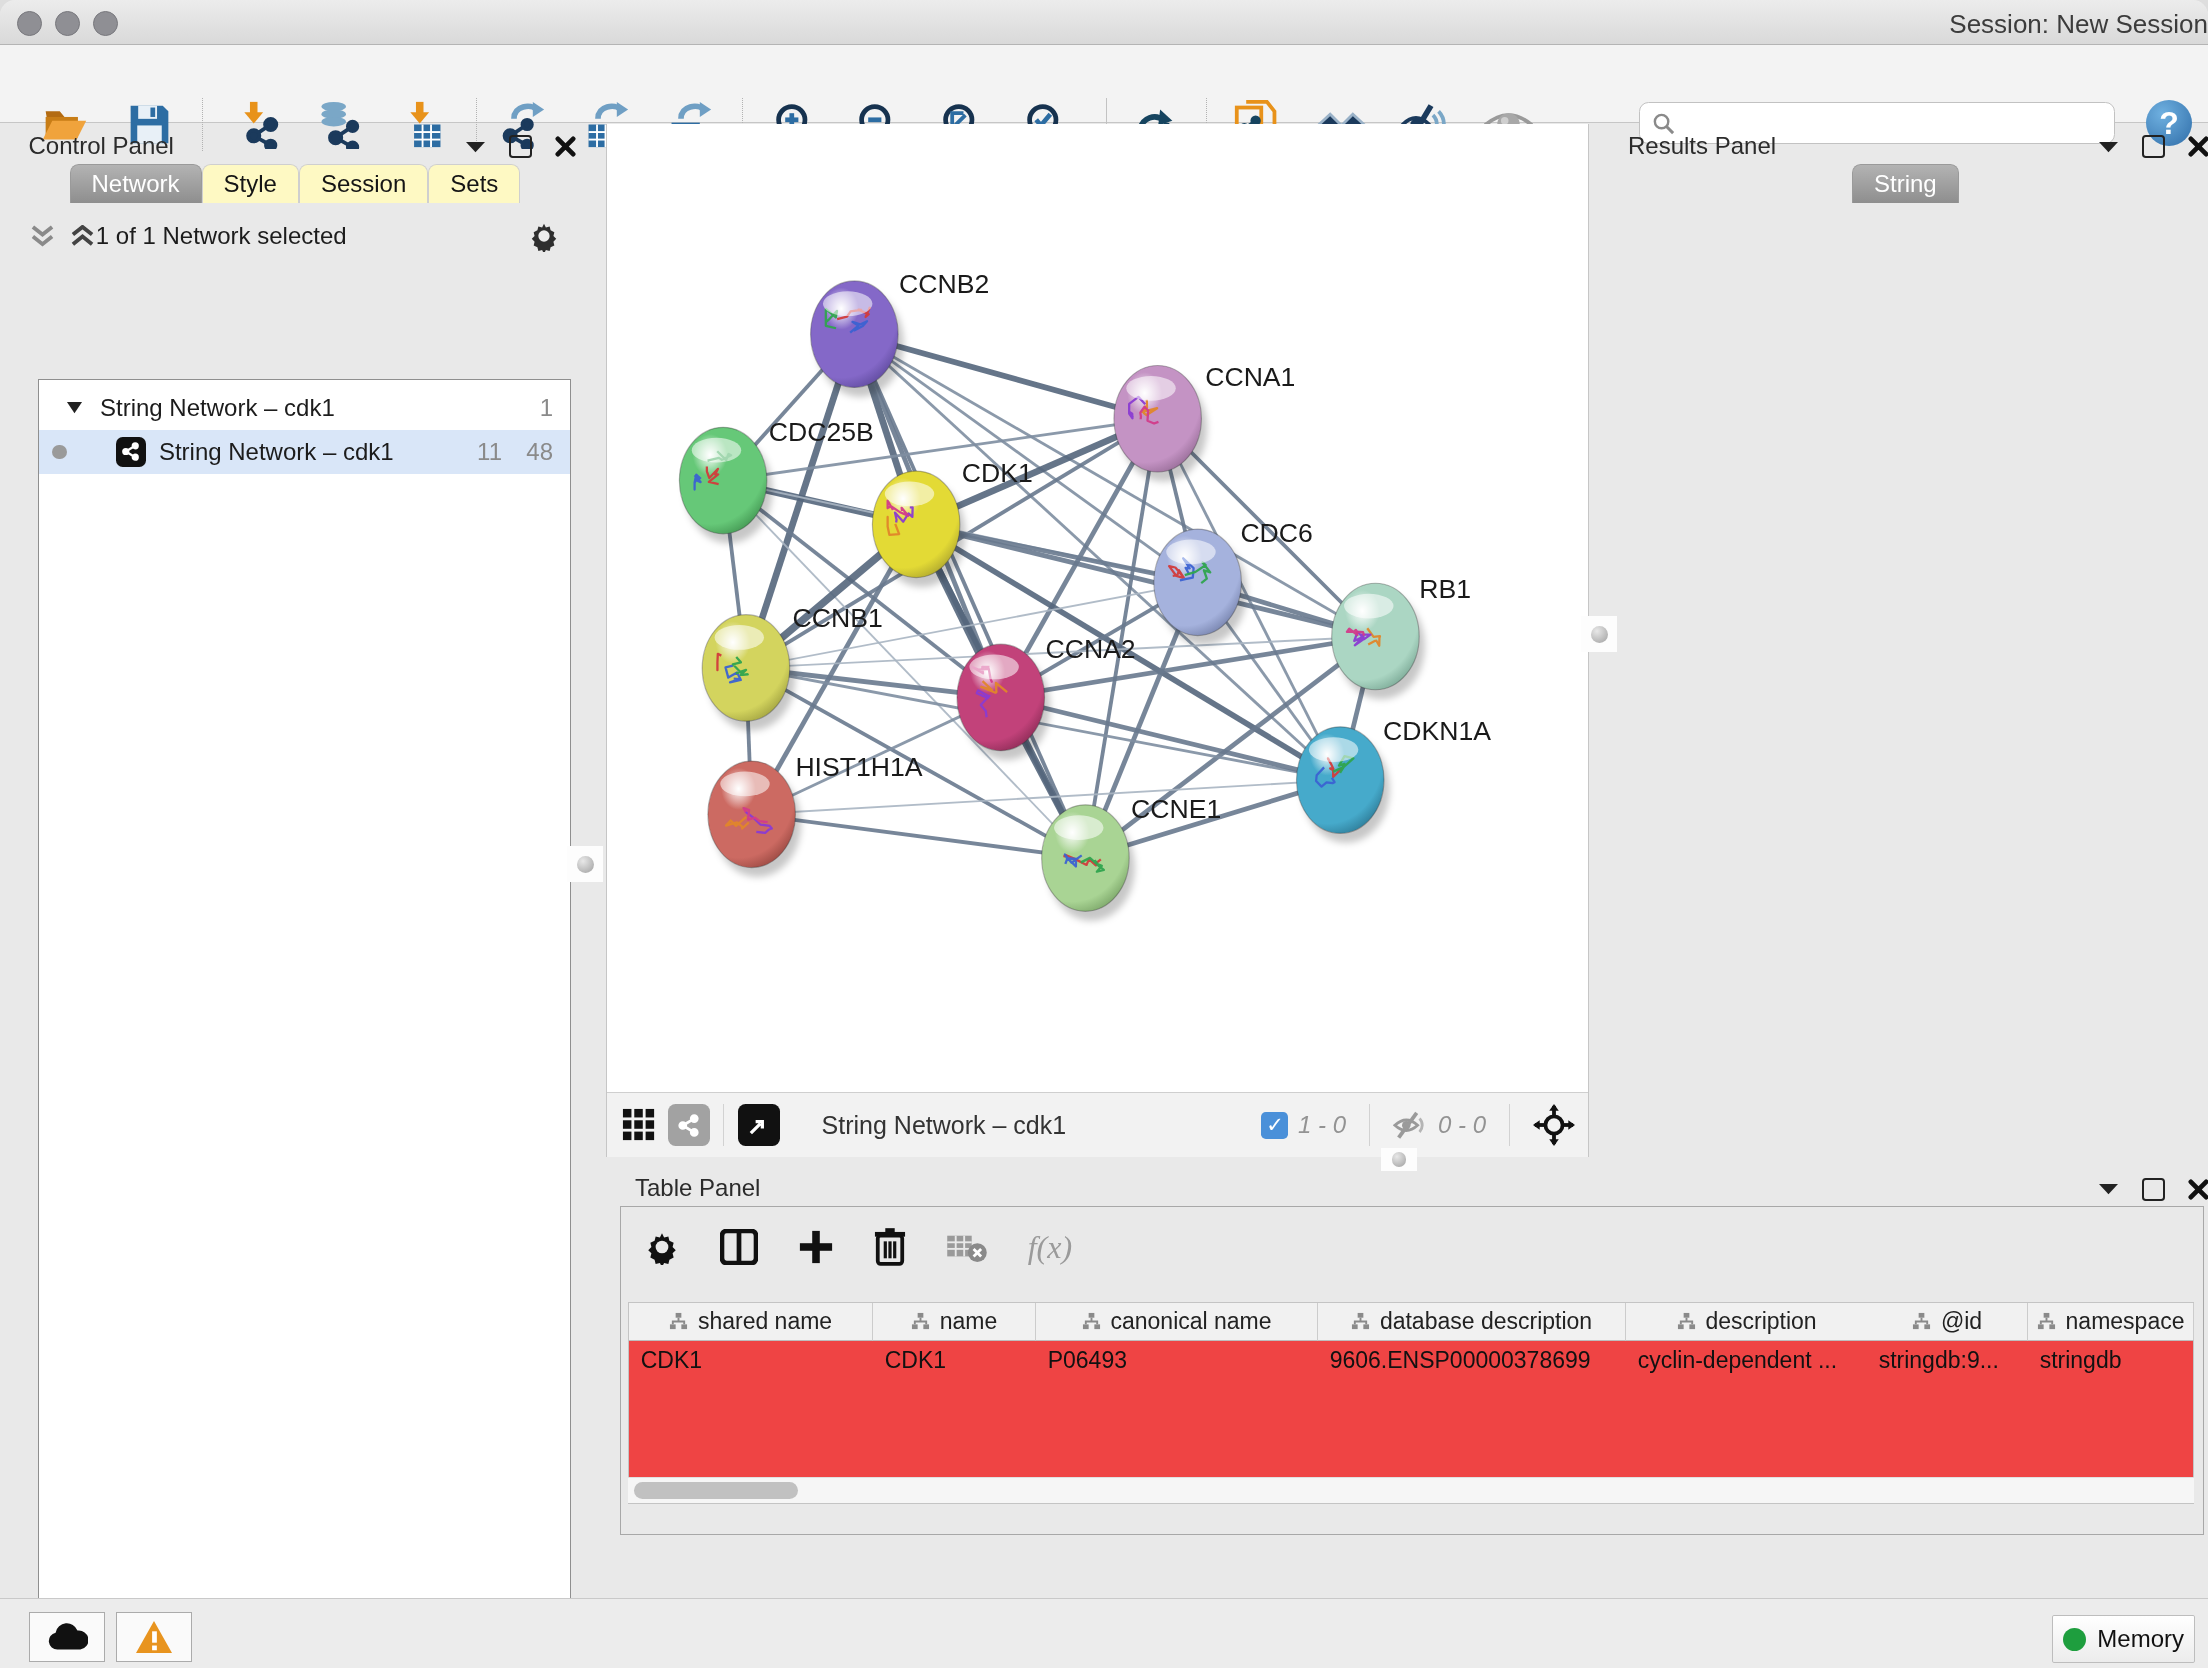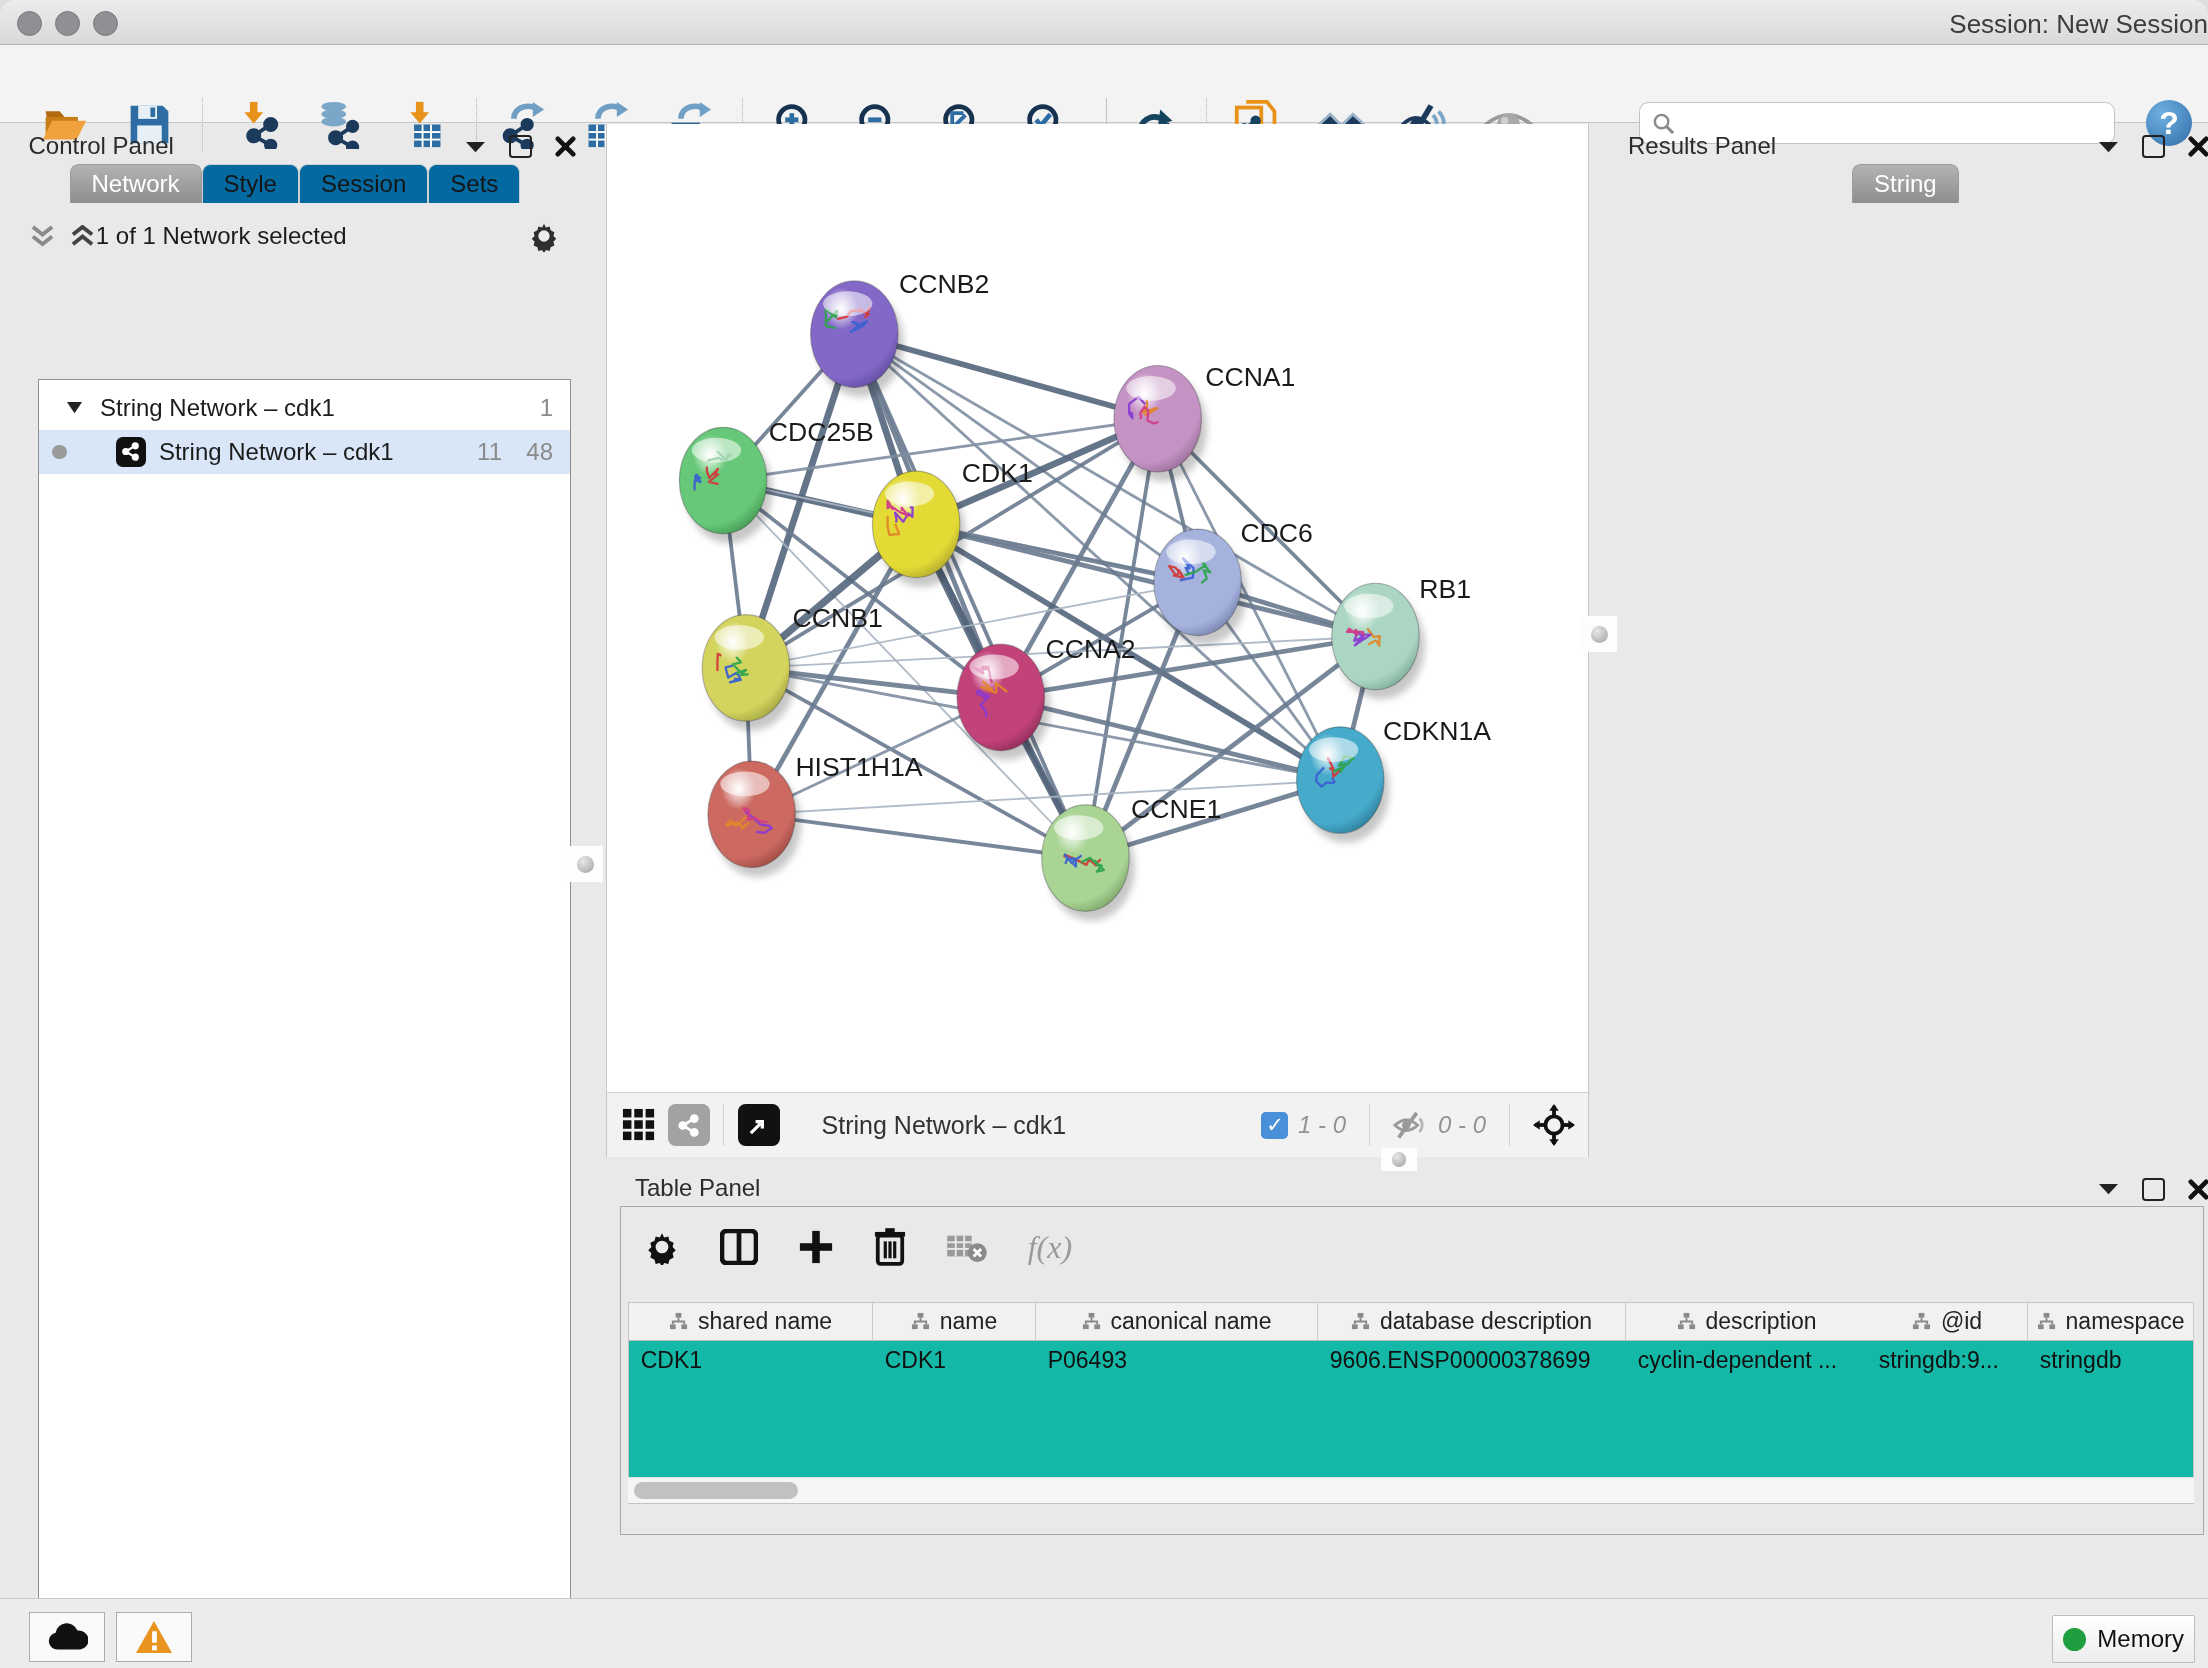--- a/index.html
+++ b/index.html
@@ -18,41 +18,41 @@
   .tbsep{position:absolute;top:53px;height:53px;width:0;border-left:1.9px dotted #b2b2b2;}
   #search-box{position:absolute;left:1639px;top:57px;width:476px;height:42px;background:#fff;
               border:1px solid #c2c2c2;border-radius:9.5px;display:flex;align-items:center;padding-left:11.4px;box-sizing:border-box;}
   #search-input{border:none;outline:none;font-size:23px;flex:1;background:transparent;font-family:inherit;}
   #help-btn{position:absolute;left:2146px;top:55px;width:46px;height:46px;border-radius:50%;
             background:radial-gradient(circle at 35% 30%,#6fb0e0,#2f6da8);color:#fff;font-size:32px;font-weight:bold;
             display:flex;align-items:center;justify-content:center;}
   
   .panel-title{font-size:24px;color:#2b2b2b;}
   .ph-icons{position:absolute;display:flex;gap:23px;align-items:center;}
-  .tab{display:inline-block;height:38px;line-height:38px;padding:0 21px;background:#0369a1;border:1px solid #cfcfcf;
+  .tab{display:inline-block;height:38px;line-height:38px;padding:0 21px;background:#fef9c3;border:1px solid #cfcfcf;
        border-bottom:none;border-radius:8.6px 8.6px 0 0;font-size:24px;color:#151515;text-align:center;}
   .tab.sel{background:linear-gradient(#b3b3b3,#8e8e8e);color:#fff;border-color:#9a9a9a;}
   .btn3d{background:linear-gradient(#ffffff,#ececec);border:1px solid #bdbdbd;border-radius:8.6px;
          font-size:24px;color:#111;display:flex;align-items:center;justify-content:center;}
   
   #cp-list{left:28.5px;top:255px;width:531px;height:1294px;background:#fff;border:1px solid #8f8f8f;}
   .cp-row{position:relative;height:44px;display:flex;align-items:center;font-size:24px;}
   .cp-row .cnt{position:absolute;color:#8a8a8a;}
   .share-badge{width:30px;height:30px;border-radius:6.7px;background:#111;display:flex;align-items:center;justify-content:center;}
   
   #net-panel{left:606px;top:124px;width:981px;height:1033px;background:#fff;border-left:1px solid #c6c6c6;border-right:1px solid #c6c6c6;}
   #net-toolbar{position:absolute;left:0;top:968px;width:100%;height:65px;background:#f2f2f2;border-top:1px solid #cfcfcf;
                display:flex;align-items:center;box-sizing:border-box;}
   .nt-badge{width:42px;height:42px;border-radius:7.6px;display:flex;align-items:center;justify-content:center;}
   .nt-sep{width:1px;height:42px;background:#d2d2d2;margin:0 13.3px;}
   .gray-num{color:#939393;font-size:24px;font-style:italic;}
   .serif{font-family:"Liberation Serif",serif;}
   
   #tbl-inner{left:620px;top:1206px;width:1582px;height:327px;background:#e9e9e9;border:1px solid #a8a8a8;}
-  #tbl{position:absolute;left:7.6px;top:95px;width:1566px;height:202px;background:#14b8a6;border:1px solid #c4c4c4;box-sizing:border-box;}
+  #tbl{position:absolute;left:7.6px;top:95px;width:1566px;height:202px;background:#ef4444;border:1px solid #c4c4c4;box-sizing:border-box;}
   .th{position:absolute;top:0;height:38px;background:#f1f1f1;border-right:1px solid #cccccc;border-bottom:1px solid #bdbdbd;
       display:flex;align-items:center;justify-content:center;gap:9.5px;font-size:23px;color:#222;box-sizing:border-box;overflow:hidden;}
   .td{position:absolute;top:38px;height:38px;display:flex;align-items:center;padding-left:11.4px;font-size:23px;color:#111;
       box-sizing:border-box;overflow:hidden;white-space:nowrap;}
   #hscroll{position:absolute;left:7.6px;top:270px;width:1566px;height:25px;background:#f6f6f6;border-top:1px solid #e0e0e0;}
   #hthumb{position:absolute;left:5.7px;top:3.8px;width:164px;height:17px;border-radius:8.6px;background:#c1c1c1;}
   
   #statusbar{left:0;top:1598px;width:2208px;height:70px;background:#ececec;border-top:1px solid #c9c9c9;}
   .sb-btn{position:absolute;top:13.3px;width:74px;height:48px;background:#fafafa;border:1.9px solid #ababab;
           display:flex;align-items:center;justify-content:center;}

